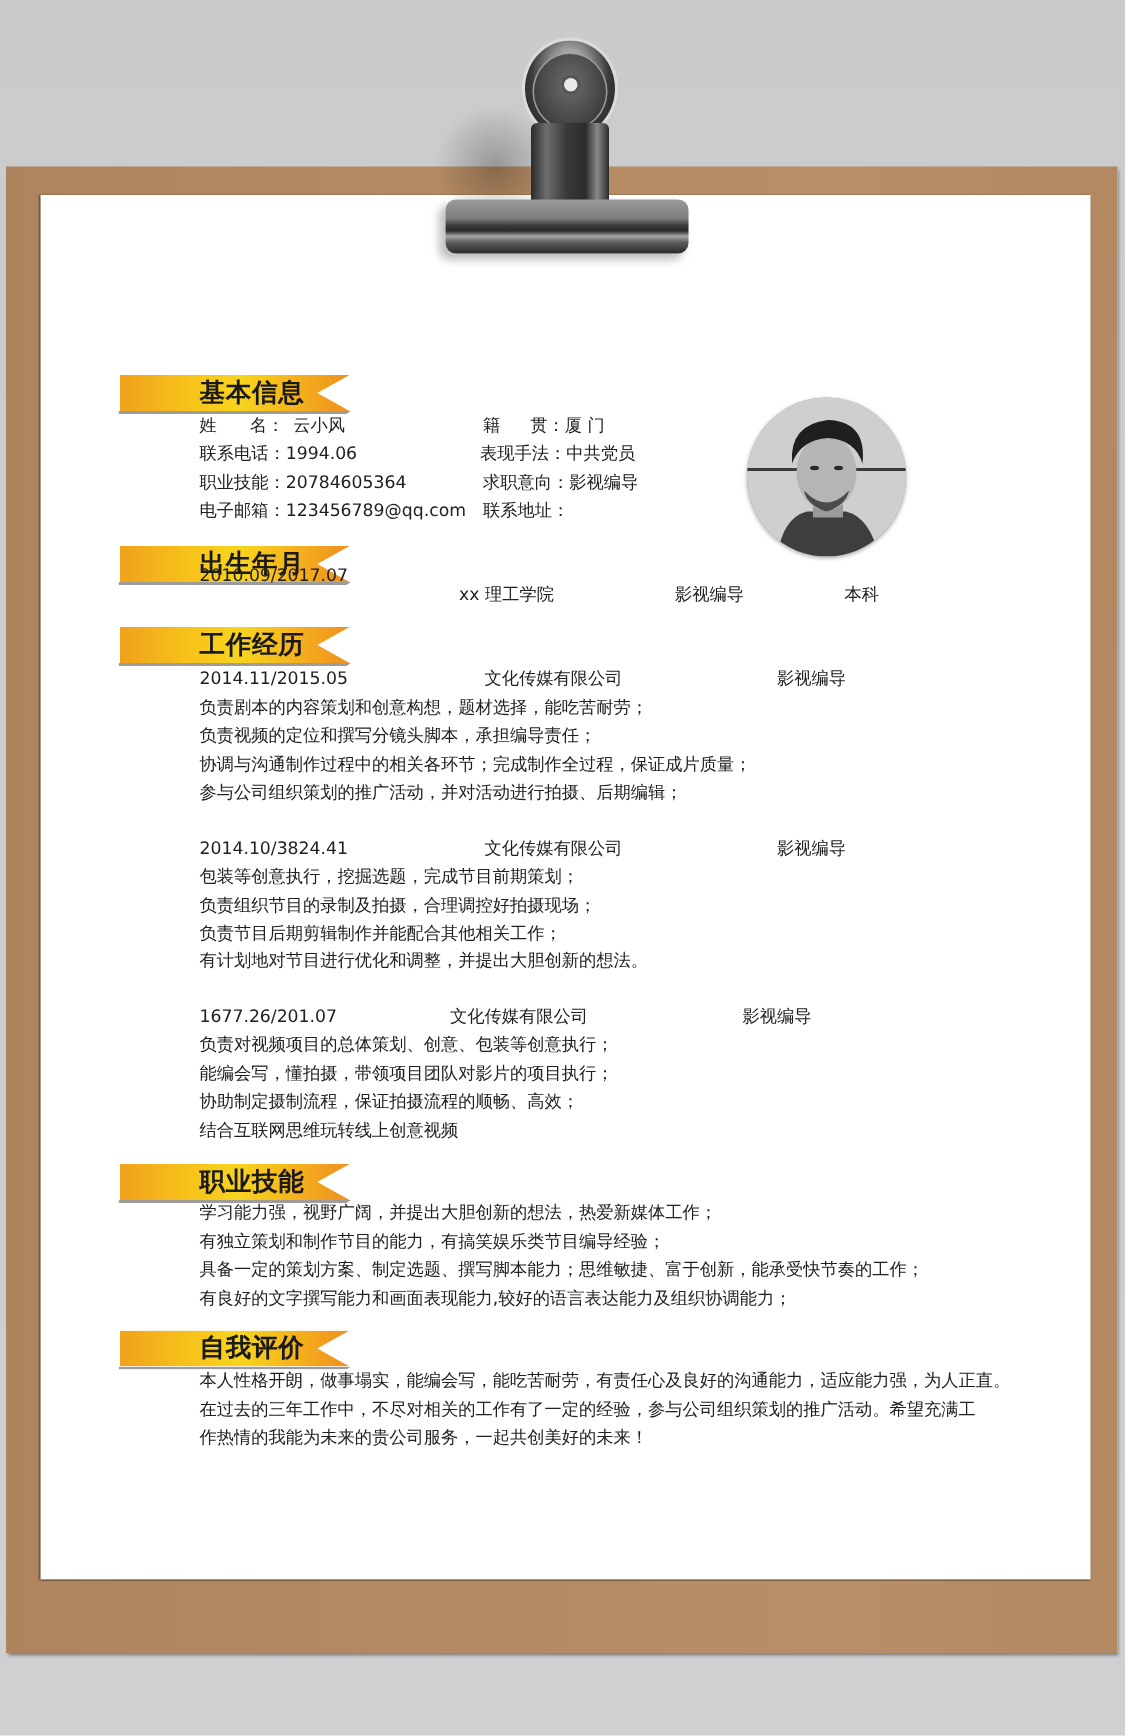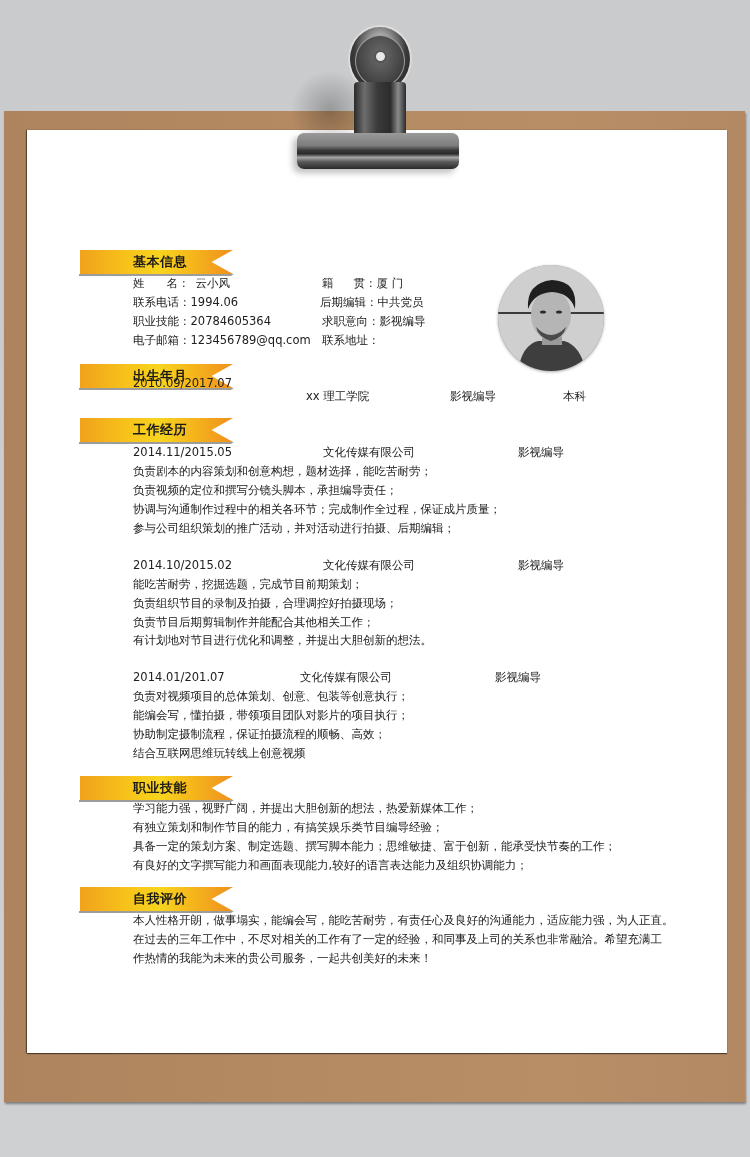--- a/index.html
+++ b/index.html
@@ -59,21 +59,21 @@
     position: absolute; left: 80px; width: 153px; height: 24px;
     background: linear-gradient(90deg, #f0a21c 0%, #f7c21a 30%, #f8d41e 52%, #f5b41c 75%, #ef8f1f 100%);
     clip-path: polygon(0 0, 100% 0, 86% 50%, 100% 100%, 0 100%);
   }
   .ribbon-shadow {
     position: absolute; left: 79px; width: 155px; height: 2px;
     background: #9c9c9c;
     clip-path: polygon(0 0, 100% 0, 98% 100%, 0 100%);
   }
   .ribbon-label {
-    position: absolute; left: 133px; font-size: 13px; font-weight: bold;
+    position: absolute; left: 133px; font-size: 17px; font-weight: bold;
     color: #1a1a1a; line-height: 24px; letter-spacing: 0.5px;
   }
 
   .txt { position: absolute; font-size: 11.5px; line-height: 19px; white-space: nowrap; color: #202020; }
 
   .photo {
     position: absolute; left: 498px; top: 265px; width: 106px; height: 106px;
     border-radius: 50%; overflow: hidden;
     background: radial-gradient(circle at 50% 45%, #d9d9d9 0%, #bdbdbd 40%, #7c7c7c 70%, #3c3c3c 100%);
     box-shadow: 0 1px 3px rgba(0,0,0,0.35);
@@ -109,21 +109,21 @@
     <span>职业技能：</span><span>20784605364</span>
   </div>
   <div class="txt" style="left:133px;top:331px">
     <span>电子邮箱：</span><span>123456789@qq.com</span>
   </div>
 
   <div class="txt" style="left:322px;top:274px">
     <span>籍</span><span style="display:inline-block;width:20px"></span><span>贯：</span><span>厦 门</span>
   </div>
   <div class="txt" style="left:320px;top:293px">
-    <span>后期编辑：</span><span>中共党员</span>
+    <span>表现手法：</span><span>中共党员</span>
   </div>
   <div class="txt" style="left:322px;top:312px">
     <span>求职意向：</span><span>影视编导</span>
   </div>
   <div class="txt" style="left:322px;top:331px">
     <span>联系地址：</span><span></span>
   </div>
 </div>
 
 <div class="photo">
@@ -159,31 +159,31 @@
   <div class="txt" style="left:133px;top:443px">2014.11/2015.05</div>
   <div class="txt" style="left:323px;top:443px">文化传媒有限公司</div>
   <div class="txt" style="left:518px;top:443px">影视编导</div>
   <div class="txt" style="left:133px;top:462px">负责剧本的内容策划和创意构想，题材选择，能吃苦耐劳；</div>
   <div class="txt" style="left:133px;top:481px">负责视频的定位和撰写分镜头脚本，承担编导责任；</div>
   <div class="txt" style="left:133px;top:500px">协调与沟通制作过程中的相关各环节；完成制作全过程，保证成片质量；</div>
   <div class="txt" style="left:133px;top:519px">参与公司组织策划的推广活动，并对活动进行拍摄、后期编辑；</div>
 </div>
 
 <div>
-  <div class="txt" style="left:133px;top:556px">2014.10/2015.02</div>
+  <div class="txt" style="left:133px;top:556px">2014.10/3824.41</div>
   <div class="txt" style="left:323px;top:556px">文化传媒有限公司</div>
   <div class="txt" style="left:518px;top:556px">影视编导</div>
-  <div class="txt" style="left:133px;top:575px">能吃苦耐劳，挖掘选题，完成节目前期策划；</div>
+  <div class="txt" style="left:133px;top:575px">包装等创意执行，挖掘选题，完成节目前期策划；</div>
   <div class="txt" style="left:133px;top:594px">负责组织节目的录制及拍摄，合理调控好拍摄现场；</div>
   <div class="txt" style="left:133px;top:613px">负责节目后期剪辑制作并能配合其他相关工作；</div>
   <div class="txt" style="left:133px;top:631px">有计划地对节目进行优化和调整，并提出大胆创新的想法。</div>
 </div>
 
 <div>
-  <div class="txt" style="left:133px;top:668px">2014.01/201.07</div>
+  <div class="txt" style="left:133px;top:668px">1677.26/201.07</div>
   <div class="txt" style="left:300px;top:668px">文化传媒有限公司</div>
   <div class="txt" style="left:495px;top:668px">影视编导</div>
   <div class="txt" style="left:133px;top:687px">负责对视频项目的总体策划、创意、包装等创意执行；</div>
   <div class="txt" style="left:133px;top:706px">能编会写，懂拍摄，带领项目团队对影片的项目执行；</div>
   <div class="txt" style="left:133px;top:725px">协助制定摄制流程，保证拍摄流程的顺畅、高效；</div>
   <div class="txt" style="left:133px;top:744px">结合互联网思维玩转线上创意视频</div>
 </div>
 
 <div class="ribbon" style="top:776px"></div>
 <div class="ribbon-shadow" style="top:800px"></div>
@@ -195,15 +195,15 @@
   <div class="txt" style="left:133px;top:837px">具备一定的策划方案、制定选题、撰写脚本能力；思维敏捷、富于创新，能承受快节奏的工作；</div>
   <div class="txt" style="left:133px;top:856px">有良好的文字撰写能力和画面表现能力,较好的语言表达能力及组织协调能力；</div>
 </div>
 
 <div class="ribbon" style="top:887px"></div>
 <div class="ribbon-shadow" style="top:911px"></div>
 <div class="ribbon-label" style="top:887px">自我评价</div>
 
 <div>
   <div class="txt" style="left:133px;top:911px">本人性格开朗，做事塌实，能编会写，能吃苦耐劳，有责任心及良好的沟通能力，适应能力强，为人正直。</div>
-  <div class="txt" style="left:133px;top:930px">在过去的三年工作中，不尽对相关的工作有了一定的经验，和同事及上司的关系也非常融洽。希望充满工</div>
+  <div class="txt" style="left:133px;top:930px">在过去的三年工作中，不尽对相关的工作有了一定的经验，参与公司组织策划的推广活动。希望充满工</div>
   <div class="txt" style="left:133px;top:949px">作热情的我能为未来的贵公司服务，一起共创美好的未来！</div>
 </div>
 
 </body></html>

